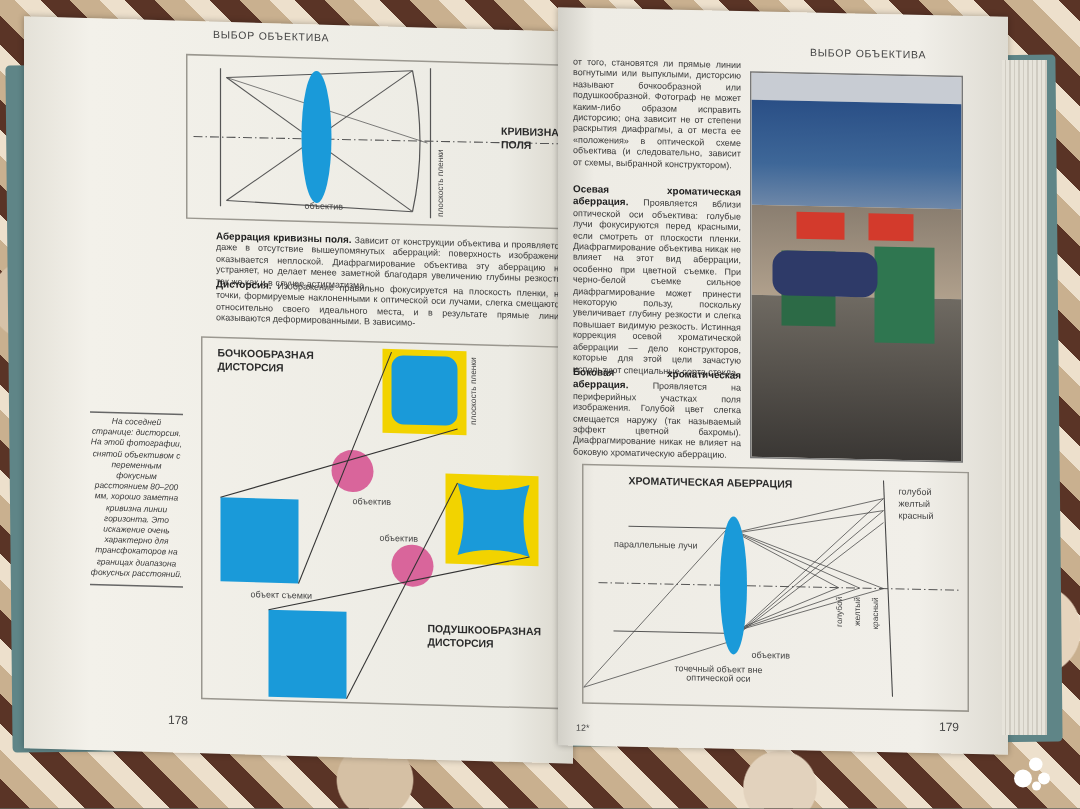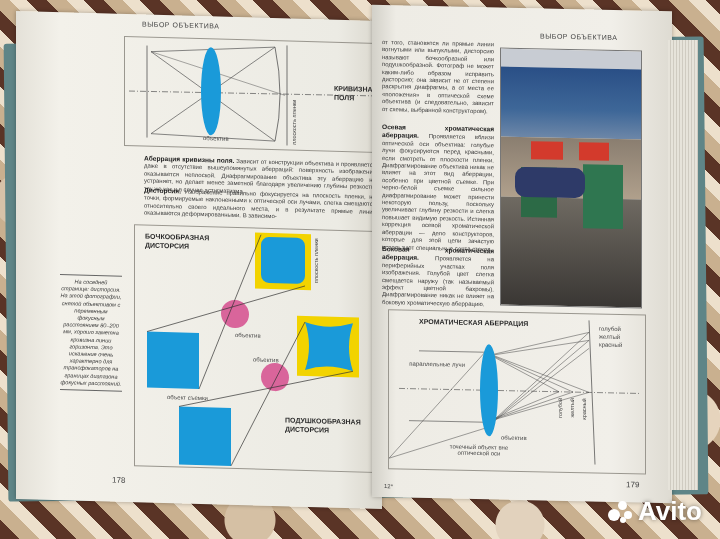--- a/index.html
+++ b/index.html
@@ -174,14 +174,13 @@
 </div>
 <div class="edge"></div>
 
 <div class="avito">
   <div class="dots">
     <span style="left:0;top:8px;width:12px;height:12px;"></span>
     <span style="left:10px;top:0;width:9px;height:9px;"></span>
     <span style="left:16px;top:10px;width:8px;height:8px;"></span>
     <span style="left:12px;top:16px;width:6px;height:6px;"></span>
   </div>
-  <span>Avito</span>
 </div>
 
 </body></html>

